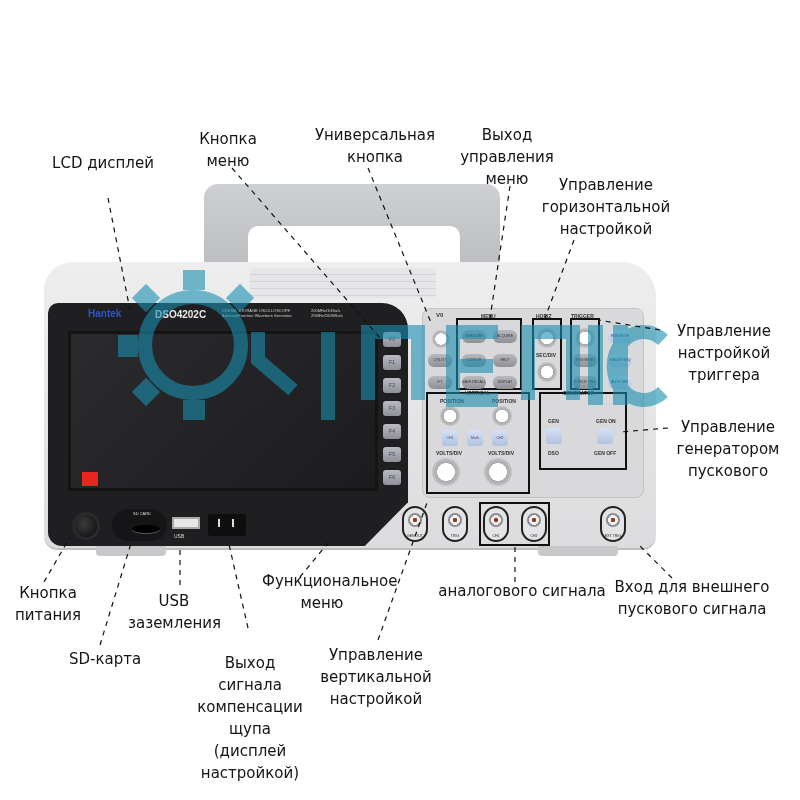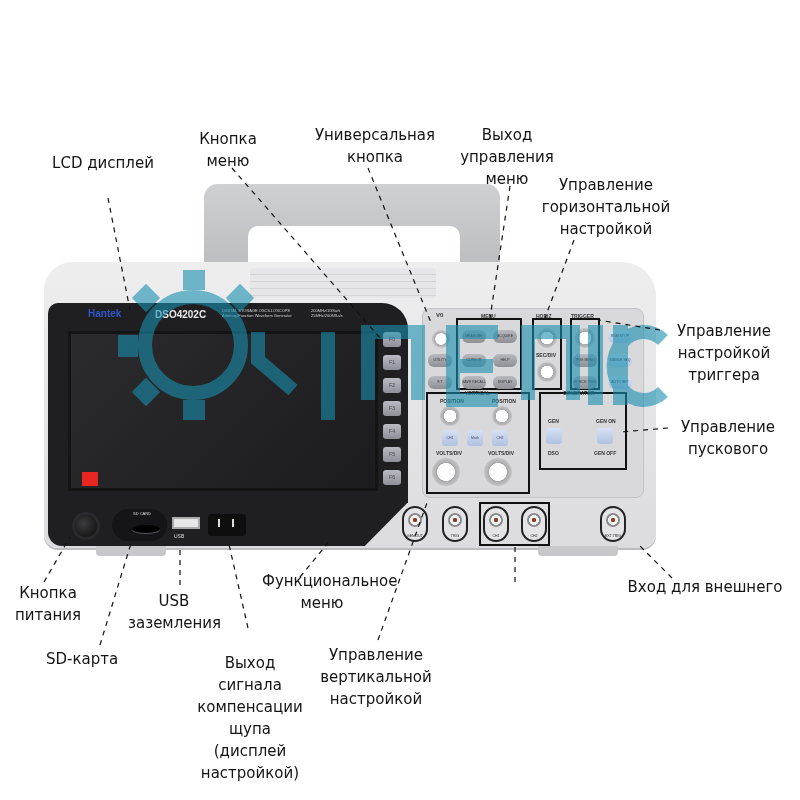--- a/index.html
+++ b/index.html
@@ -274,27 +274,28 @@
   <span>горизонтальной</span>
   <span>настройкой</span>
 </div>
 <div class="label" style="left:664px;top:320px;width:120px;">
   <span>Управление</span>
   <span>настройкой</span>
   <span>триггера</span>
 </div>
 <div class="label" style="left:668px;top:416px;width:120px;">
   <span>Управление</span>
+  <span>генератором</span>
   <span>пускового</span>
 </div>
 <div class="label" style="left:10px;top:582px;width:76px;">
   <span>Кнопка</span>
   <span>питания</span>
 </div>
-<div class="label" style="left:37px;top:648px;width:90px;">
+<div class="label" style="left:60px;top:648px;width:90px;">
   <span>SD-карта</span>
 </div>
 <div class="label" style="left:128px;top:590px;width:92px;">
   <span>USB</span>
   <span>заземления</span>
 </div>
 <div class="label" style="left:192px;top:652px;width:116px;">
   <span>Выход</span>
   <span>сигнала</span>
   <span>компенсации</span>
@@ -305,16 +306,18 @@
 <div class="label" style="left:262px;top:570px;width:120px;">
   <span>Функциональное</span>
   <span>меню</span>
 </div>
 <div class="label" style="left:316px;top:644px;width:120px;">
   <span>Управление</span>
   <span>вертикальной</span>
   <span>настройкой</span>
 </div>
 <div class="label" style="left:432px;top:580px;width:180px;">
-</div>
-<div class="label" style="left:620px;top:576px;width:170px;">
+  <span>аналогового сигнала</span>
+</div>
+<div class="label" style="left:607px;top:576px;width:170px;">
   <span>Вход для внешнего</span>
+  <span>пускового сигнала</span>
 </div>
 
 </body></html>

